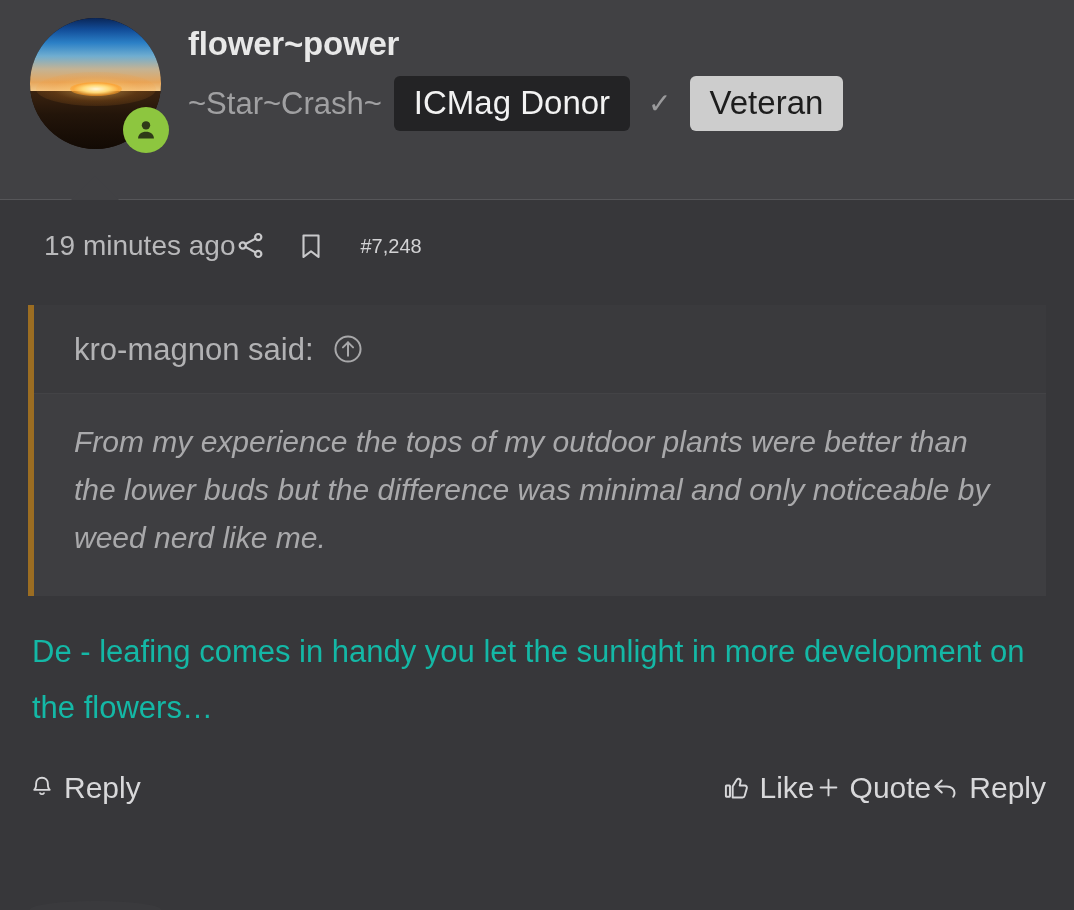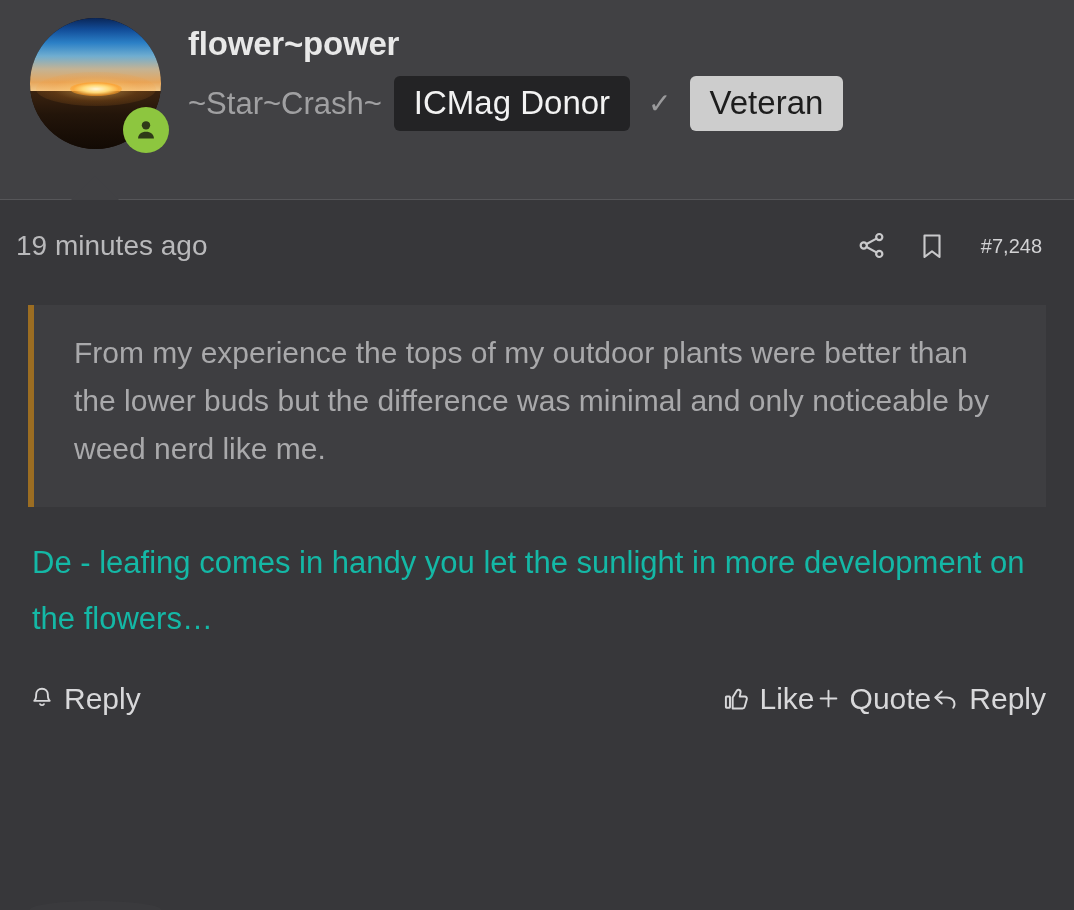--- a/index.html
+++ b/index.html
@@ -181,22 +181,21 @@
     left: -24px;
     top: 0;
     width: 0;
     height: 0;
   }
 
   
   .meta-bar {
     display: flex;
     align-items: center;
-    justify-content: space-between;
-    padding: 30px 32px 0 16px;
+    padding: 30px 32px 0 44px;
   }
   .timestamp {
     color: #b9b9bb;
     font-size: 28px;
     line-height: 1;
   }
   .meta-actions {
     display: flex;
     align-items: center;
     gap: 30px;
@@ -241,20 +240,21 @@
     display: inline-flex;
     align-items: center;
     color: #a8a8aa;
   }
   .quote-text {
     color: #a9a9ab;
     font-size: 30px;
     line-height: 1.6;
     padding: 24px 40px 34px 40px;
     background: #3e3e41;
+    font-style: italic;
   }
 
   .post-message {
     color: #14b8a6;
     font-size: 31px;
     line-height: 1.82;
     padding: 28px 4px 0 4px;
   }
 
   
@@ -349,20 +349,30 @@
         </svg>
       </span>
 
       <span class="post-number">#7,248</span>
     </div>
   </div>
 
   <div class="post-body">
 
     <div class="quote">
+      <div class="quote-head">
+        <span class="quote-author">kro-magnon said:</span>
+        <span class="quote-jump">
+          <svg width="32" height="32" viewBox="0 0 24 24" fill="none" stroke="currentColor" stroke-width="1.5" stroke-linecap="round" stroke-linejoin="round">
+            <circle cx="12" cy="12" r="9.4"></circle>
+            <line x1="12" y1="17" x2="12" y2="7.2"></line>
+            <polyline points="8.2,10.8 12,7 15.8,10.8"></polyline>
+          </svg>
+        </span>
+      </div>
       <div class="quote-text">From my experience the tops of my outdoor plants were better than the lower buds but the difference was minimal and only noticeable by weed nerd like me.</div>
     </div>
 
     <div class="post-message">De - leafing comes in handy you let the sunlight in more development on the flowers…</div>
   </div>
 
   <div class="post-footer">
 
     <span class="action">
       <span>

